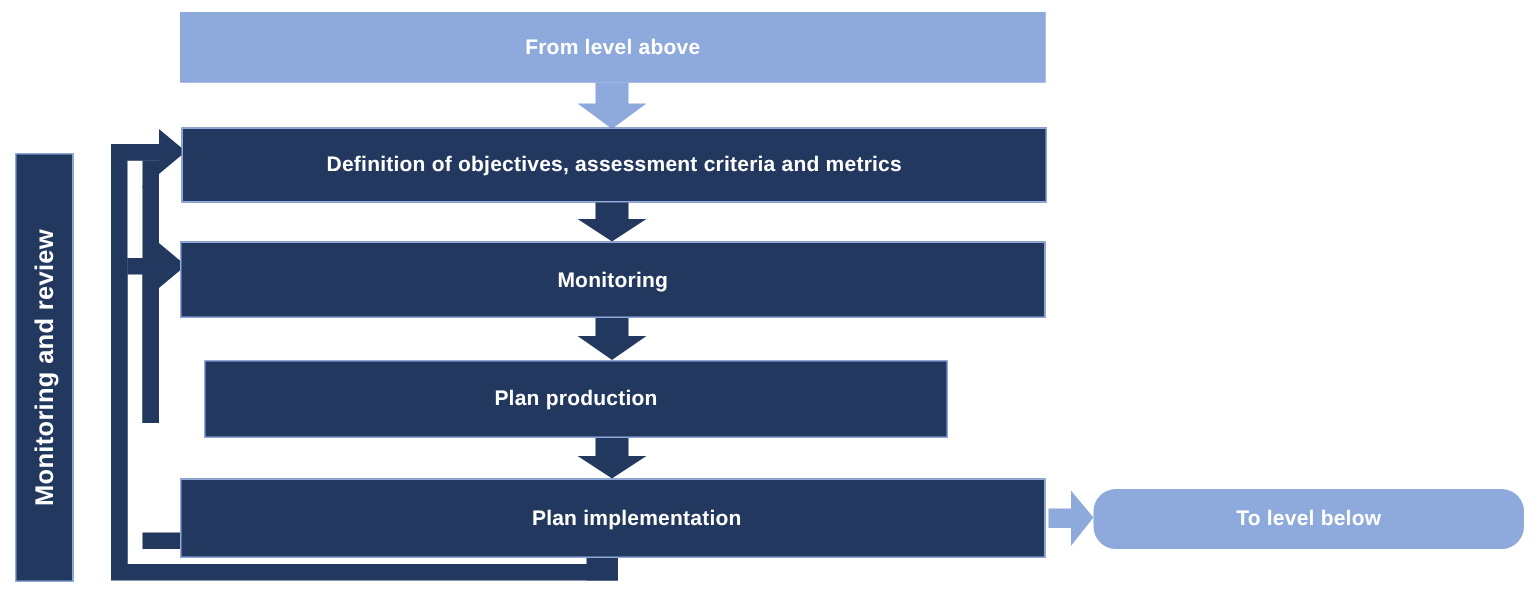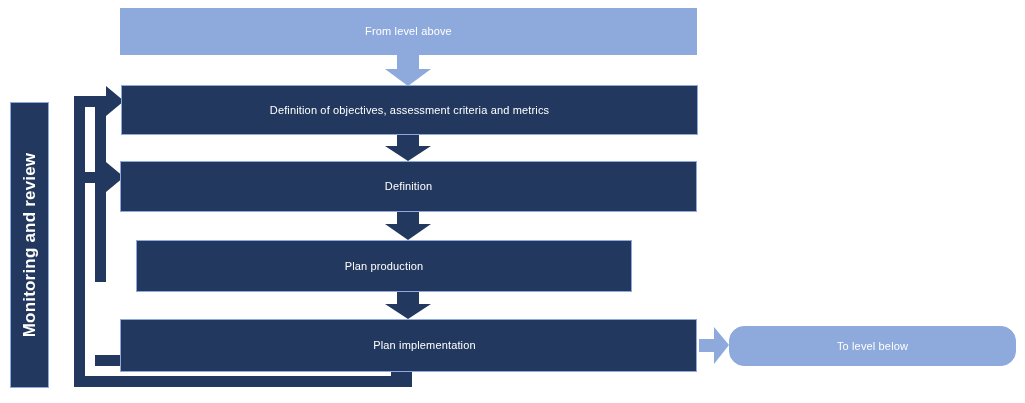--- a/index.html
+++ b/index.html
@@ -16,22 +16,22 @@
     height: 403px;
     background: #ffffff;
     overflow: hidden;
   }
   .box {
     position: absolute;
     display: flex;
     align-items: center;
     justify-content: center;
     color: #ffffff;
-    font-weight: normal;
-    font-size: 11px;
+    font-weight: bold;
+    font-size: 14px;
     letter-spacing: 0.15px;
     box-sizing: border-box;
     text-align: center;
     line-height: 1.1;
   }
   .box-dark {
     background: #23385F;
     border: 1px solid #8EA9DB;
   }
   .box-light {
@@ -128,21 +128,21 @@
 
   <div class="box box-dark" style="left:121px; top:85px; width:577px; height:50px;">
     <span>Definition of objectives, assessment criteria and metrics</span>
   </div>
 
   <svg class="arrow-svg" style="left:385px; top:135px; width:46px; height:26px;" viewBox="0 0 46 26">
     <path d="M 12 0 L 12 11 L 0 11 L 23 26 L 46 11 L 34 11 L 34 0 Z" fill="#23385F"></path>
   </svg>
 
   <div class="box box-dark" style="left:120px; top:161px; width:577px; height:51px;">
-    <span>Definition</span>
+    <span>Monitoring</span>
   </div>
 
   <svg class="arrow-svg" style="left:385px; top:212px; width:46px; height:28px;" viewBox="0 0 46 28">
     <path d="M 12 0 L 12 12 L 0 12 L 23 28 L 46 12 L 34 12 L 34 0 Z" fill="#23385F"></path>
   </svg>
 
   <div class="box box-dark" style="left:136px; top:240px; width:496px; height:52px;">
     <span>Plan production</span>
   </div>
 

